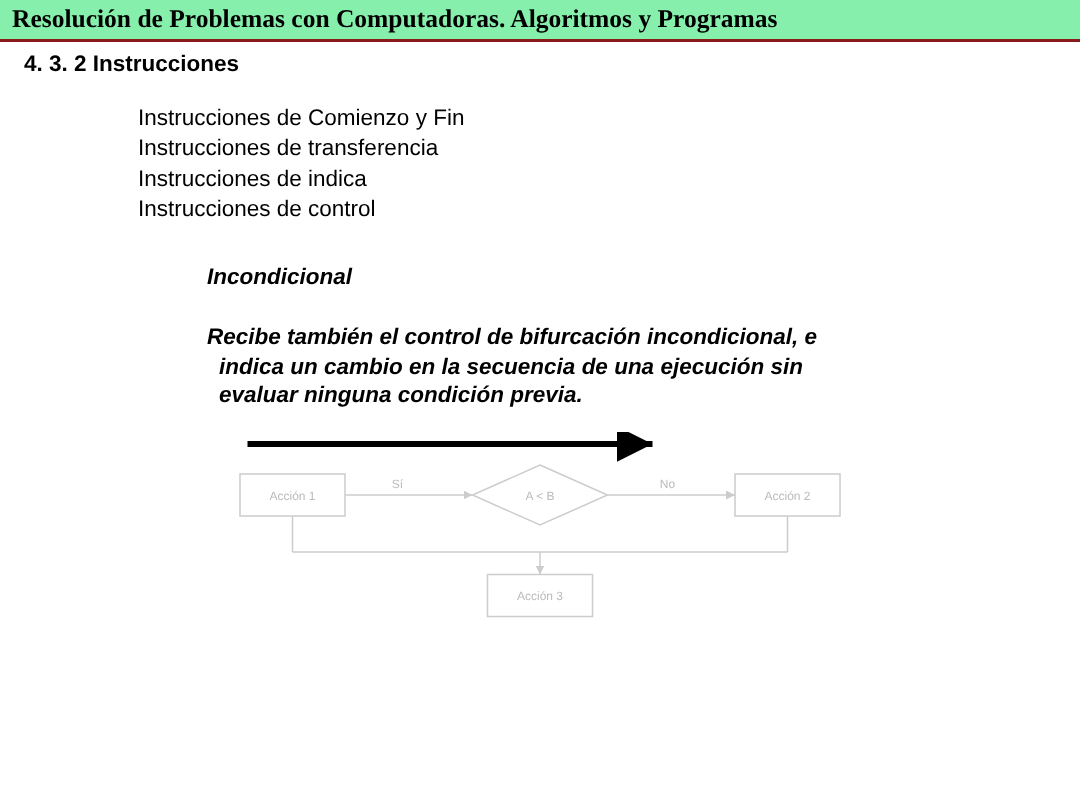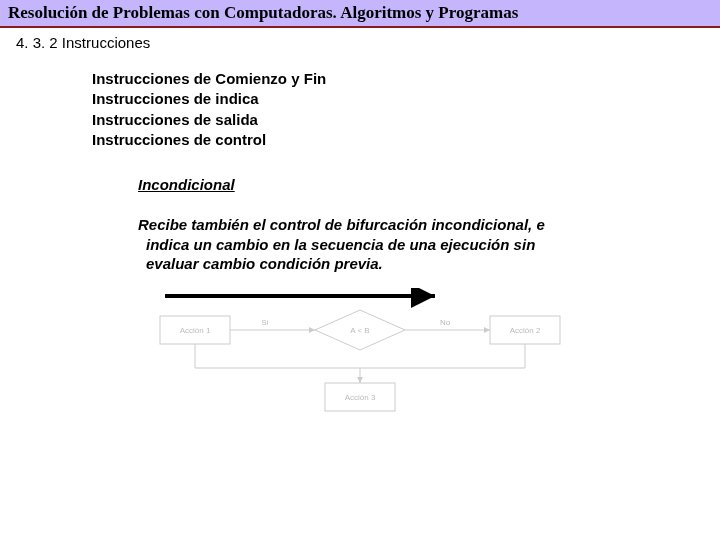--- a/index.html
+++ b/index.html
@@ -5,47 +5,46 @@
   * { margin: 0; padding: 0; box-sizing: border-box; }
   body {
     width: 720px;
     height: 540px;
     background: #fff;
     font-family: Arial, Helvetica, sans-serif;
     color: #000;
     overflow: hidden;
   }
   .title-bar {
-    background: #c4b5fd;
+    background: #86efac;
     border-bottom: 2px solid #8b1a1a;
     padding: 3px 8px;
   }
   .title-text {
     font-family: Georgia, 'Times New Roman', serif;
     font-weight: bold;
     font-size: 17px;
     color: #000;
   }
   .subheading {
     margin: 6px 0 0 16px;
-    font-weight: normal;
+    font-weight: bold;
     font-size: 15px;
   }
   .bullets {
     margin: 18px 0 0 92px;
-    font-weight: bold;
+    font-weight: normal;
     font-size: 15px;
     line-height: 1.35;
   }
   .sub1 {
     margin: 26px 0 0 138px;
     font-weight: bold;
     font-style: italic;
     font-size: 15px;
-    text-decoration: underline;
   }
   .desc {
     margin: 22px 0 0 138px;
     width: 510px;
     font-weight: bold;
     font-style: italic;
     font-size: 15px;
     line-height: 1.3;
   }
   .desc .indent {
@@ -72,31 +71,31 @@
 <body>
 
 <div class="title-bar">
   <div class="title-text">Resolución de Problemas con Computadoras. Algoritmos y Programas</div>
 </div>
 
 <div class="subheading">4. 3. 2 Instrucciones</div>
 
 <div class="bullets">
   <div>Instrucciones de Comienzo y Fin</div>
+  <div>Instrucciones de transferencia</div>
   <div>Instrucciones de indica</div>
-  <div>Instrucciones de salida</div>
   <div>Instrucciones de control</div>
 </div>
 
 <div class="sub1">Incondicional</div>
 
 <div class="desc">
   <div>Recibe también el control de bifurcación incondicional, e</div>
   <div class="indent">indica un cambio en la secuencia de una ejecución sin</div>
-  <div class="indent">evaluar cambio condición previa.</div>
+  <div class="indent">evaluar ninguna condición previa.</div>
 </div>
 
 <div class="diagram">
   <svg viewBox="0 0 510 130">
     <defs>
       <marker id="arrow" markerWidth="8" markerHeight="8" refX="6" refY="3" orient="auto">
         <path d="M0,0 L6,3 L0,6 Z" fill="#000"></path>
       </marker>
       <marker id="arrowg" markerWidth="8" markerHeight="8" refX="6" refY="3" orient="auto">
         <path d="M0,0 L6,3 L0,6 Z" fill="#ccc"></path>

